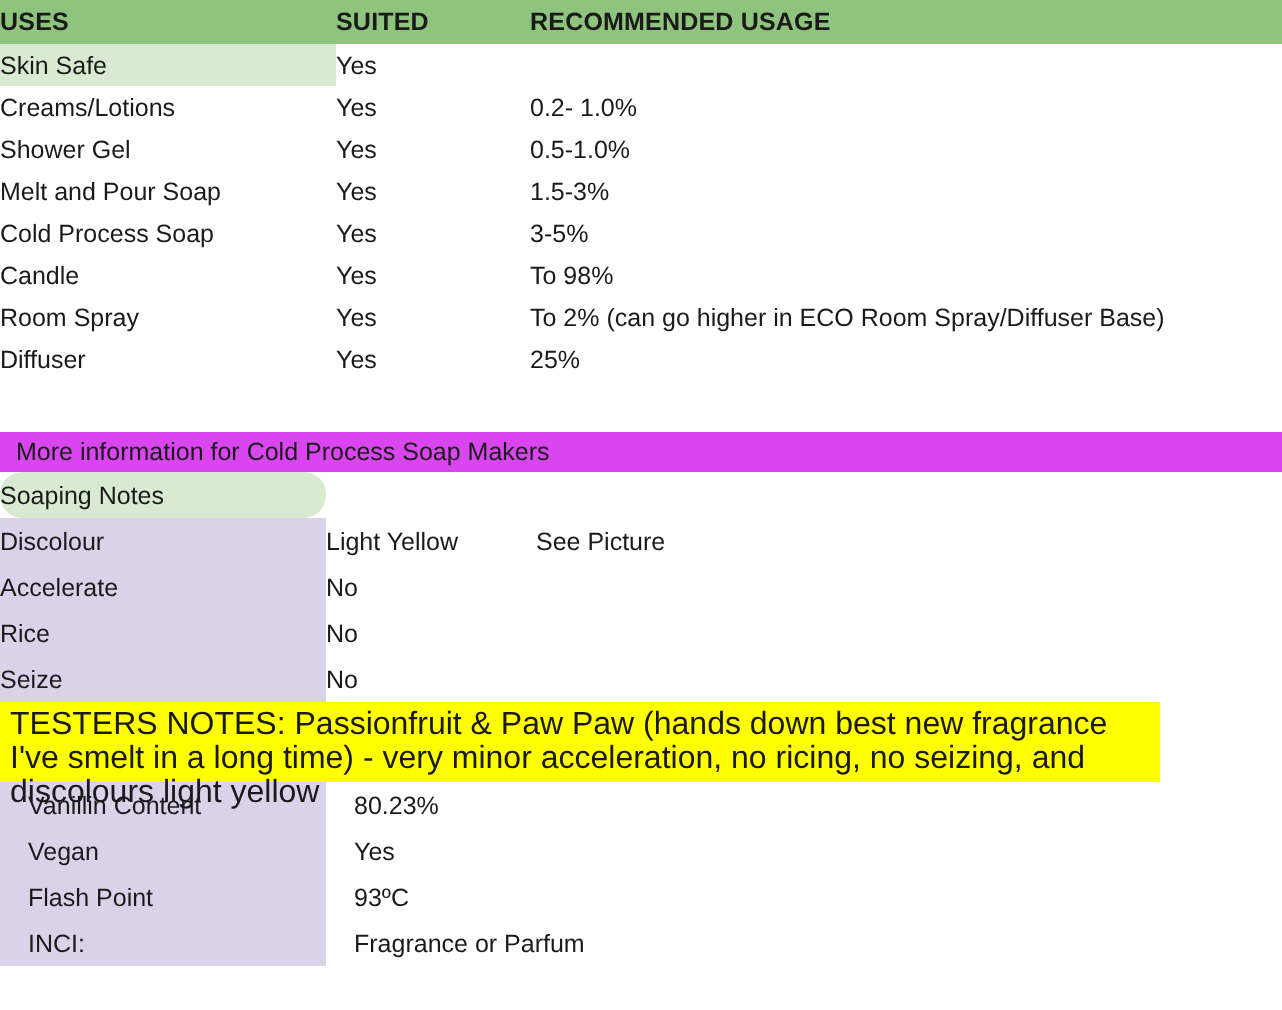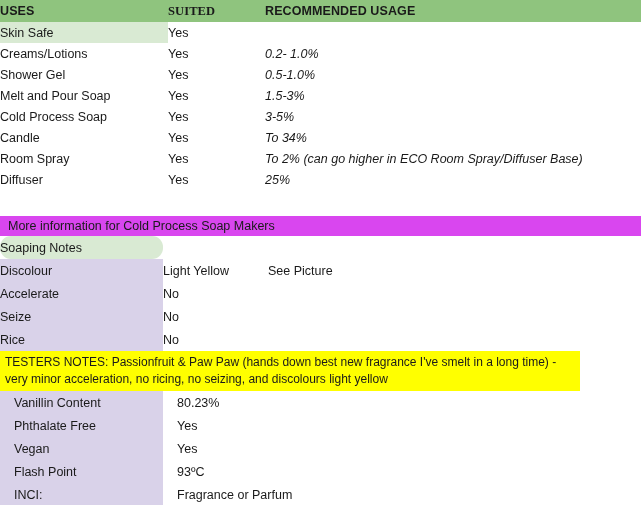--- a/index.html
+++ b/index.html
@@ -40,37 +40,37 @@
 
   
   .hdr-row td {
     background: #8fc47e;
     height: 22px;
     font-weight: bold;
     font-size: 12.5px;
     letter-spacing: 0.1px;
   }
   .hdr-uses   { padding-left: 8px; }
-  .hdr-suited { padding-left: 20px; font-family: Liberation Serif, serif; }
+  .hdr-suited { padding-left: 20px; }
   .hdr-usage  { padding-left: 28px; }
 
   
   .subhead-cell {
     background: #d9ead3;
     font-weight: bold;
     text-align: center;
     height: 22px;
     padding-right: 14px;
   }
 
   
   .row td { height: 21px; }
   .cell-label  { padding-left: 8px; }
   .cell-suited { text-align: center; padding-right: 22px; }
-  .cell-usage  { padding-left: 28px; font-style: italic; }
+  .cell-usage  { padding-left: 28px; }
 
   
   .spacer { height: 26px; }
 
   
   .banner-row td {
     background: #d946ef;
     height: 20px;
     padding-left: 8px;
     font-size: 12.5px;
@@ -112,21 +112,21 @@
     position: absolute;
     left: 0;
     top: 0;
     width: 580px;
     height: 40px;
     background: #ffff00;
     box-sizing: border-box;
     padding: 3px 16px 0 5px;
     line-height: 17px;
     white-space: normal;
-    font-size: 12px;
+    font-size: 16px;
   }
 
   
   .spec-row td { height: 23px; padding-left: 14px; }
   .spec-val { text-align: center; padding-right: 28px; }
   .spec-val-left { text-align: left; padding-left: 14px; }
 </style>
 </head>
 <body>
 
@@ -165,21 +165,21 @@
     </tr>
     <tr class="row">
       <td class="cell-label">Cold Process Soap</td>
       <td class="cell-suited">Yes</td>
       <td class="cell-usage">3-5%</td>
     </tr>
 
     <tr class="row">
       <td class="cell-label">Candle</td>
       <td class="cell-suited">Yes</td>
-      <td class="cell-usage">To 34%</td>
+      <td class="cell-usage">To 98%</td>
     </tr>
     <tr class="row">
       <td class="cell-label">Room Spray</td>
       <td class="cell-suited">Yes</td>
       <td class="cell-usage">To 2% (can go higher in ECO Room Spray/Diffuser Base)</td>
     </tr>
     <tr class="row">
       <td class="cell-label">Diffuser</td>
       <td class="cell-suited">Yes</td>
       <td class="cell-usage">25%</td>
@@ -212,47 +212,42 @@
       <td class="note-label">Discolour</td>
       <td class="note-val">Light Yellow</td>
       <td class="note-extra">See Picture</td>
     </tr>
     <tr class="note-row">
       <td class="note-label">Accelerate</td>
       <td class="note-val">No</td>
       <td class="note-extra"></td>
     </tr>
     <tr class="note-row">
-      <td class="note-label">Seize</td>
+      <td class="note-label">Rice</td>
       <td class="note-val">No</td>
       <td class="note-extra"></td>
     </tr>
     <tr class="note-row">
-      <td class="note-label">Rice</td>
+      <td class="note-label">Seize</td>
       <td class="note-val">No</td>
       <td class="note-extra"></td>
     </tr>
 
     <tr>
       <td colspan="3" class="tester-wrap">
         <div class="tester-box">TESTERS NOTES: Passionfruit &amp; Paw Paw (hands down best new fragrance I've smelt in a long time) - very minor acceleration, no ricing, no seizing, and discolours light yellow</div>
       </td>
     </tr>
 
     <tr class="spec-row">
       <td class="note-label-plain">Vanillin Content</td>
       <td class="spec-val">80.23%</td>
       <td></td>
     </tr>
     <tr class="spec-row">
-      <td class="note-label-plain">Phthalate Free</td>
-      <td class="spec-val">Yes</td>
-      <td></td>
-    </tr>
-    <tr class="spec-row">
       <td class="note-label-plain">Vegan</td>
       <td class="spec-val">Yes</td>
       <td></td>
     </tr>
     <tr class="spec-row">
       <td class="note-label-plain">Flash Point</td>
       <td class="spec-val">93ºC</td>
       <td></td>
     </tr>
     <tr class="spec-row">

